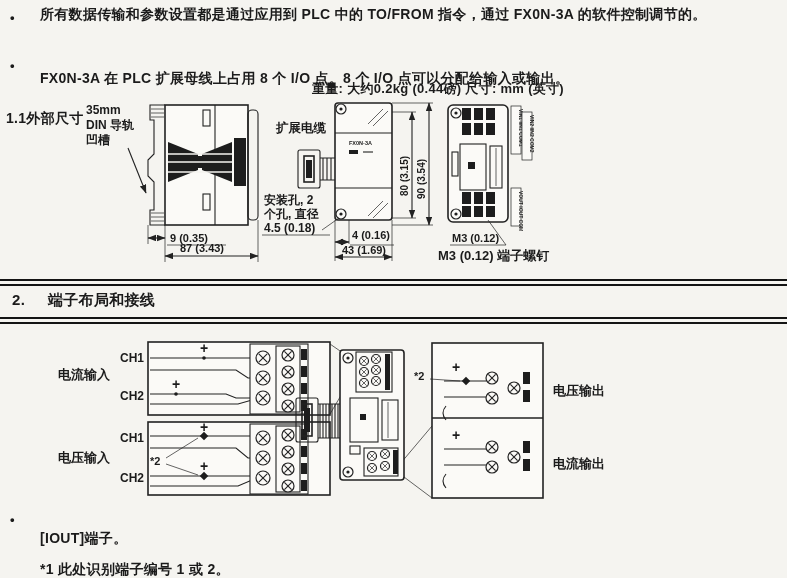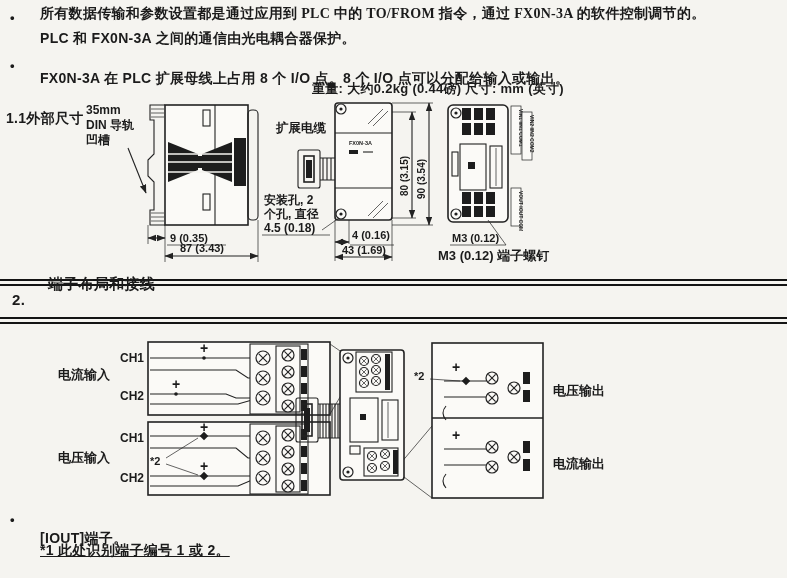--- a/index.html
+++ b/index.html
@@ -23,22 +23,21 @@
   .paper{fill:#fbfaf7;}
   .scr{fill:#fbfaf7;stroke:#222;stroke-width:1.2;}
   .wln{stroke:#f5f4f0;stroke-width:1.4;}
 </style>
 </head>
 <body>
 
 <div class="page" style="background: rgb(245, 244, 240); color: rgb(27, 27, 27);">
 
   <span class="txt bullet" style="left:10px;top:10px;">•</span>
-  <span class="txt fs14" style="left:40px;top:6px;font-family:Liberation Serif, serif;">所有数据传输和参数设置都是通过应用到 PLC 中的 TO/FROM 指令，通过 FX0N-3A 的软件控制调节的。</span>
-  <span class="txt fs14" style="left:40px;top:30px;">PLC 和 FX0N-3A 之间的通信由光电耦合器保护。</span>
+  <span class="txt fs14" style="left:40px;top:6px;">所有数据传输和参数设置都是通过应用到 PLC 中的 TO/FROM 指令，通过 FX0N-3A 的软件控制调节的。</span>
   <span class="txt bullet" style="left:10px;top:58px;">•</span>
   <span class="txt fs14" style="left:40px;top:54px;margin-top:16px;">FX0N-3A 在 PLC 扩展母线上占用 8 个 I/O 点。8 个 I/O 点可以分配给输入或输出。</span>
 
   <span class="txt fs14" style="left:6px;top:80px;margin-top:30px;">1.1外部尺寸</span>
   <span class="txt fs13" style="left:312px;top:80px;">重量: 大约0.2kg (0.44磅) 尺寸: mm (英寸)</span>
 
   <svg style="top:96px;" width="787" height="182" viewBox="0 0 787 182">
     <defs>
       <marker id="ma" markerWidth="9" markerHeight="8" refX="7.5" refY="3" orient="auto-start-reverse">
         <path d="M0,0 L8,3 L0,6 Z" fill="#222"></path>
@@ -194,21 +193,21 @@
       <line x1="506" y1="149" x2="488" y2="124" class="sthin"></line>
       <text x="452" y="146" font-size="11">M3 (0.12)</text>
       <line x1="450" y1="149" x2="506" y2="149" class="sthin"></line>
       <text x="438" y="164" font-size="13">M3 (0.12) 端子螺钉</text>
     </g>
   </svg>
 
   <div class="rule" style="top:279px;"></div>
   <div class="rule" style="top:284px;"></div>
   <span class="txt fs15" style="left:12px;top:291px;">2.</span>
-  <span class="txt fs15" style="left:48px;top:275px;">端子布局和接线</span>
+  <span class="txt fs15" style="left:48px;top:291px;">端子布局和接线</span>
   <div class="rule" style="top:317px;"></div>
   <div class="rule" style="top:322px;"></div>
 
   <svg style="top:328px;" width="787" height="176" viewBox="0 0 787 176">
 
     <g>
       <text x="58" y="51" font-size="13">电流输入</text>
       <rect x="148" y="14" width="182" height="73" class="s2 paper"></rect>
       <text x="144" y="34" text-anchor="end" font-size="12">CH1</text>
       <text x="144" y="72" text-anchor="end" font-size="12">CH2</text>
@@ -308,15 +307,15 @@
         <rect x="523" y="131" width="7" height="12" class="f"></rect>
         <path d="M446,146 q-6,7 0,14" class="s"></path>
       </g>
       <text x="553" y="67" font-size="13">电压输出</text>
       <text x="553" y="140" font-size="13">电流输出</text>
     </g>
   </svg>
 
   <span class="txt bullet" style="left:10px;top:512px;">•</span>
   <span class="txt fs14" style="left:40px;top:530px;">[IOUT]端子。</span>
-  <span class="txt fs14" style="left:40px;top:542px;text-decoration:underline;">*1 此处识别端子编号 1 或 2。</span>
+  <span class="txt fs14" style="left:40px;top:561px;">*1 此处识别端子编号 1 或 2。</span>
 
 </div>
 
 </body></html>

